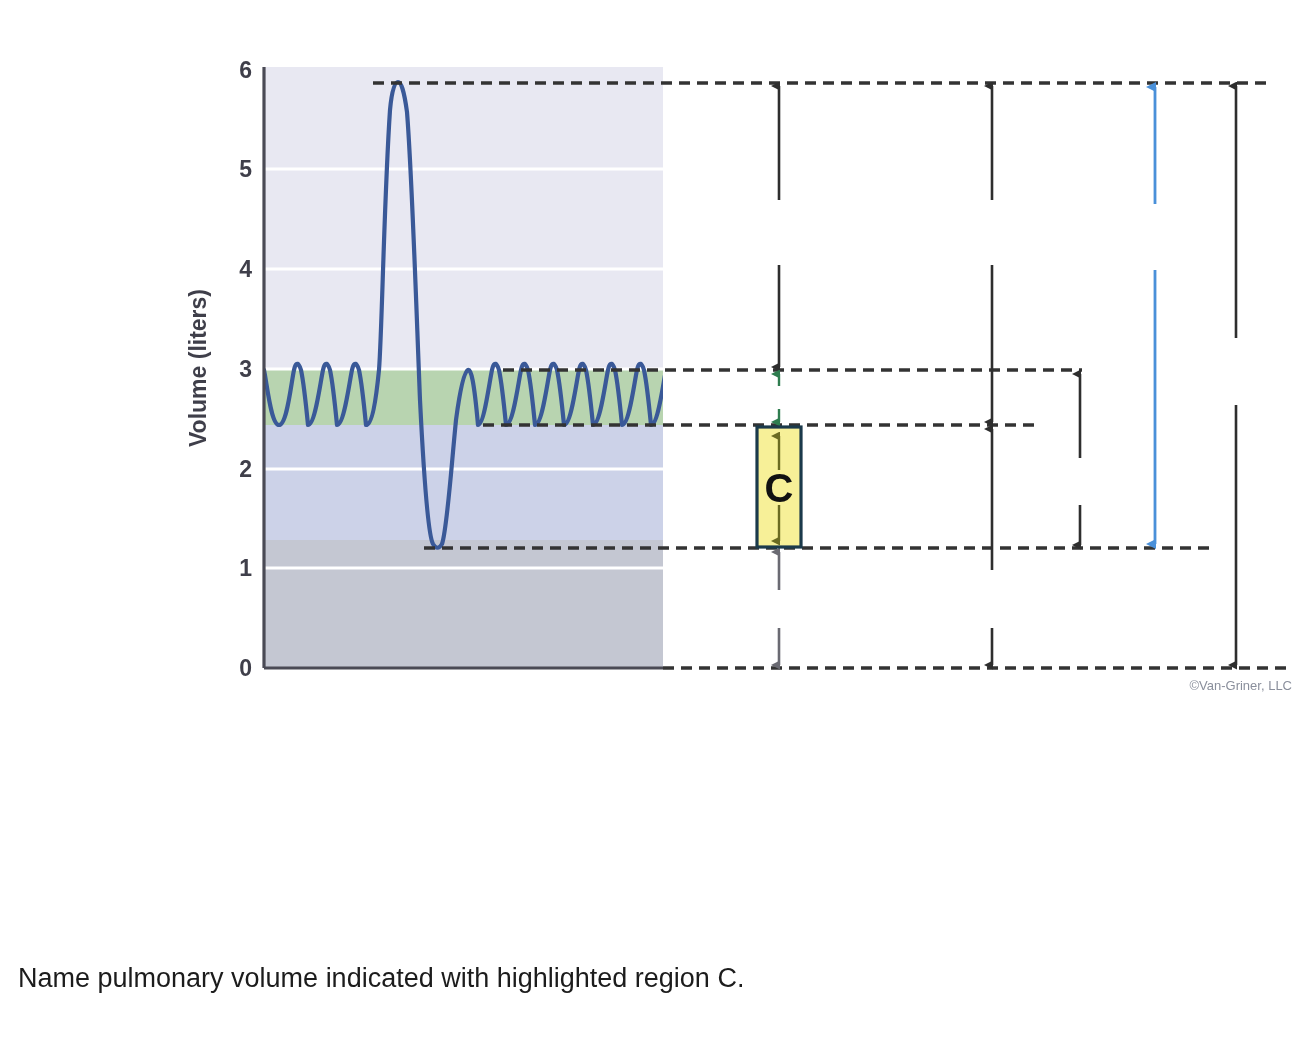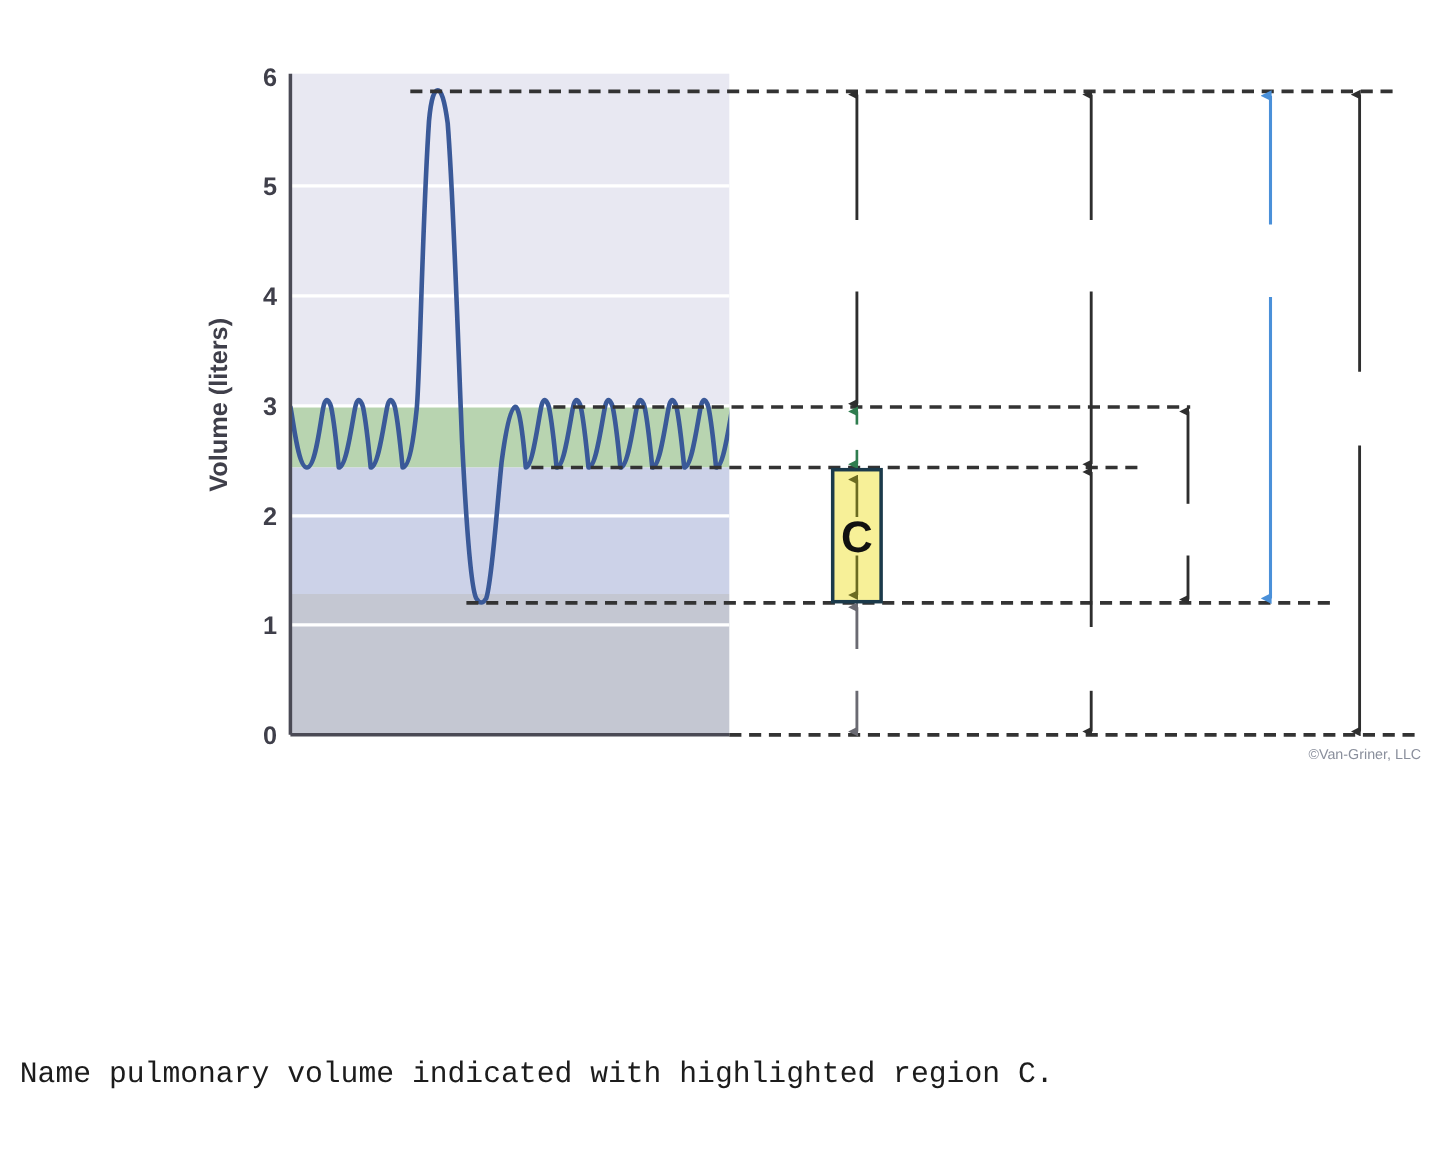--- a/index.html
+++ b/index.html
@@ -55,21 +55,21 @@
 
   #question-block {
     position: absolute;
     left: 0;
     top: 960px;
     width: 1312px;
     padding: 0 18px;
     box-sizing: border-box;
   }
   #question-text {
-    font-family: Liberation Mono, monospace;
+    font-family: Liberation Sans, sans-serif;
     font-size: 27px;
     color: #1c1c1c;
     line-height: 1.35;
     white-space: pre-wrap;
   }
 </style>
 </head>
 <body>
 
 <div id="figure-wrap">

